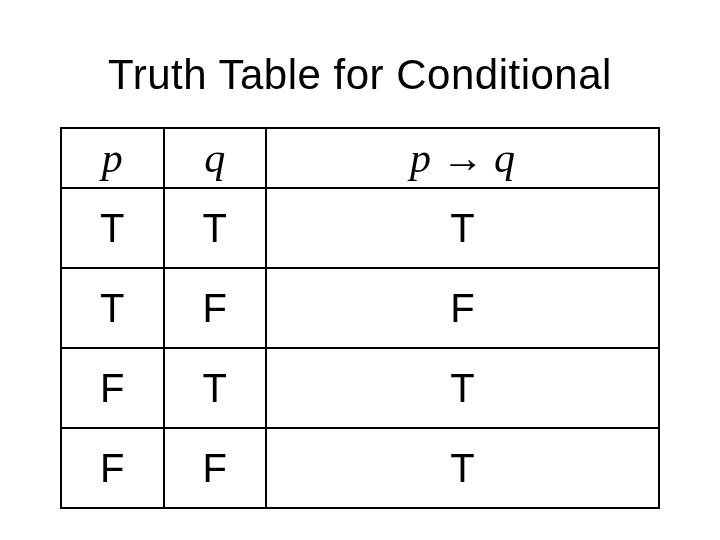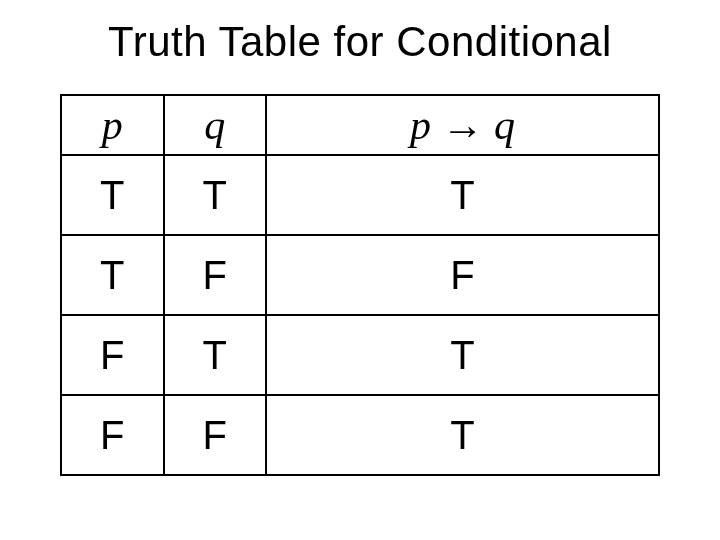--- a/index.html
+++ b/index.html
@@ -10,20 +10,21 @@
     background: #ffffff;
     font-family: Arial, Helvetica, sans-serif;
     color: #000000;
   }
   .slide {
     width: 720px;
     height: 407px;
     position: relative;
     box-sizing: border-box;
     padding-top: 18px;
+    margin-top: 33px;
   }
   .title {
     text-align: center;
     font-size: 42px;
     font-weight: 400;
     margin: 0 0 28px 0;
     letter-spacing: 0.5px;
   }
   .table-wrap {
     margin: 0 auto;

